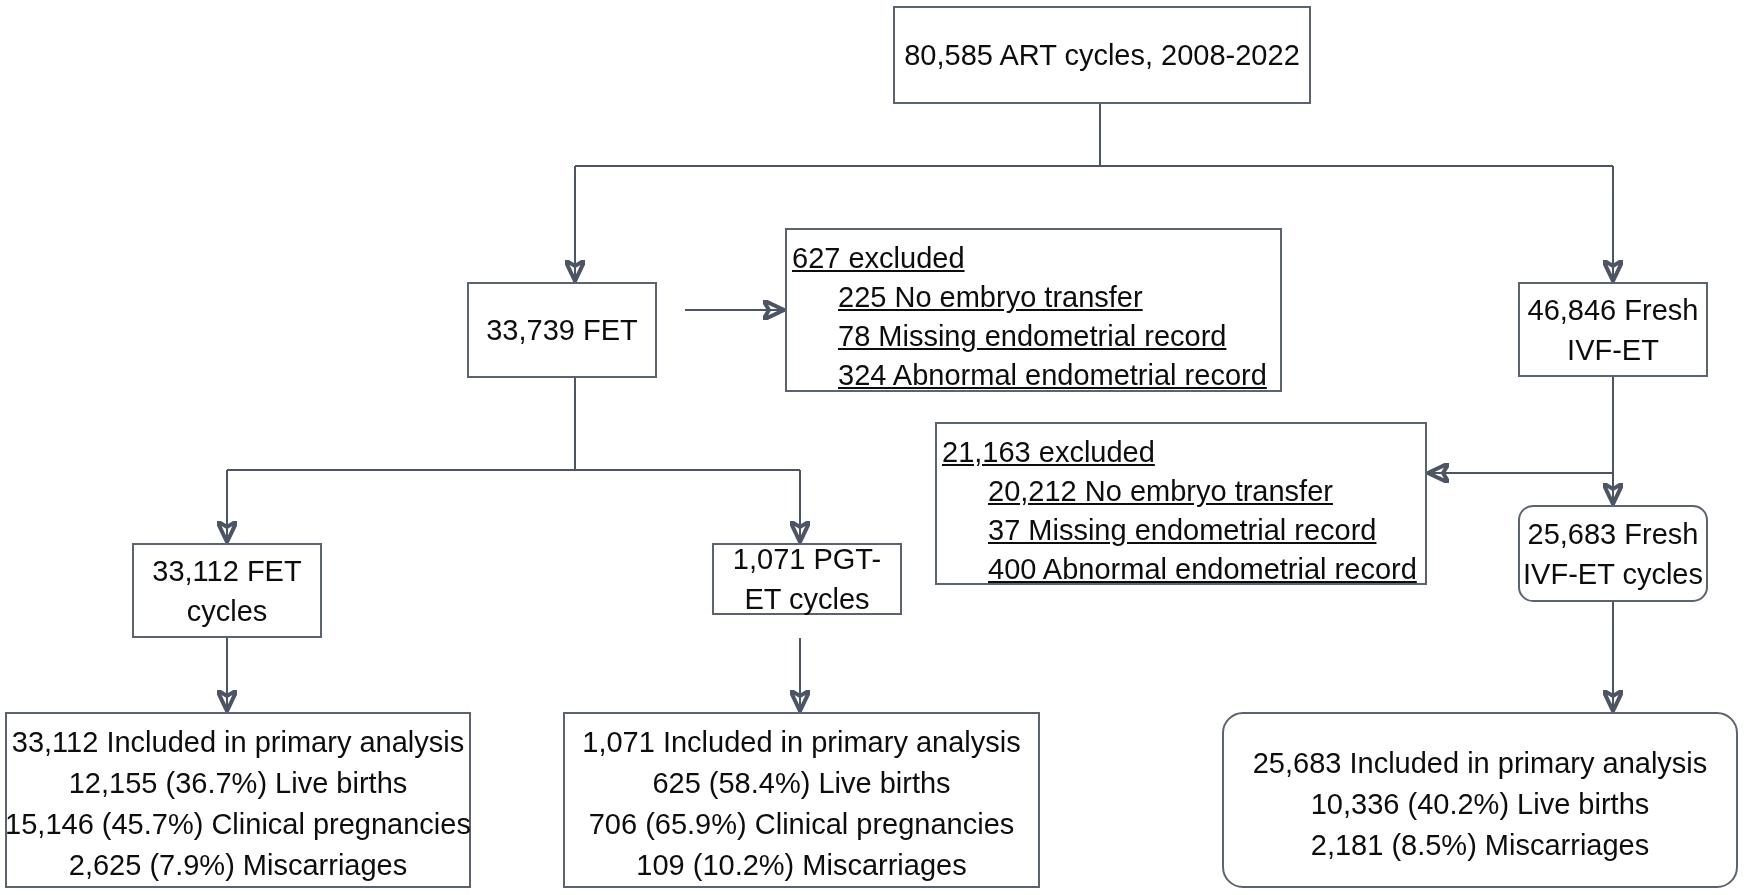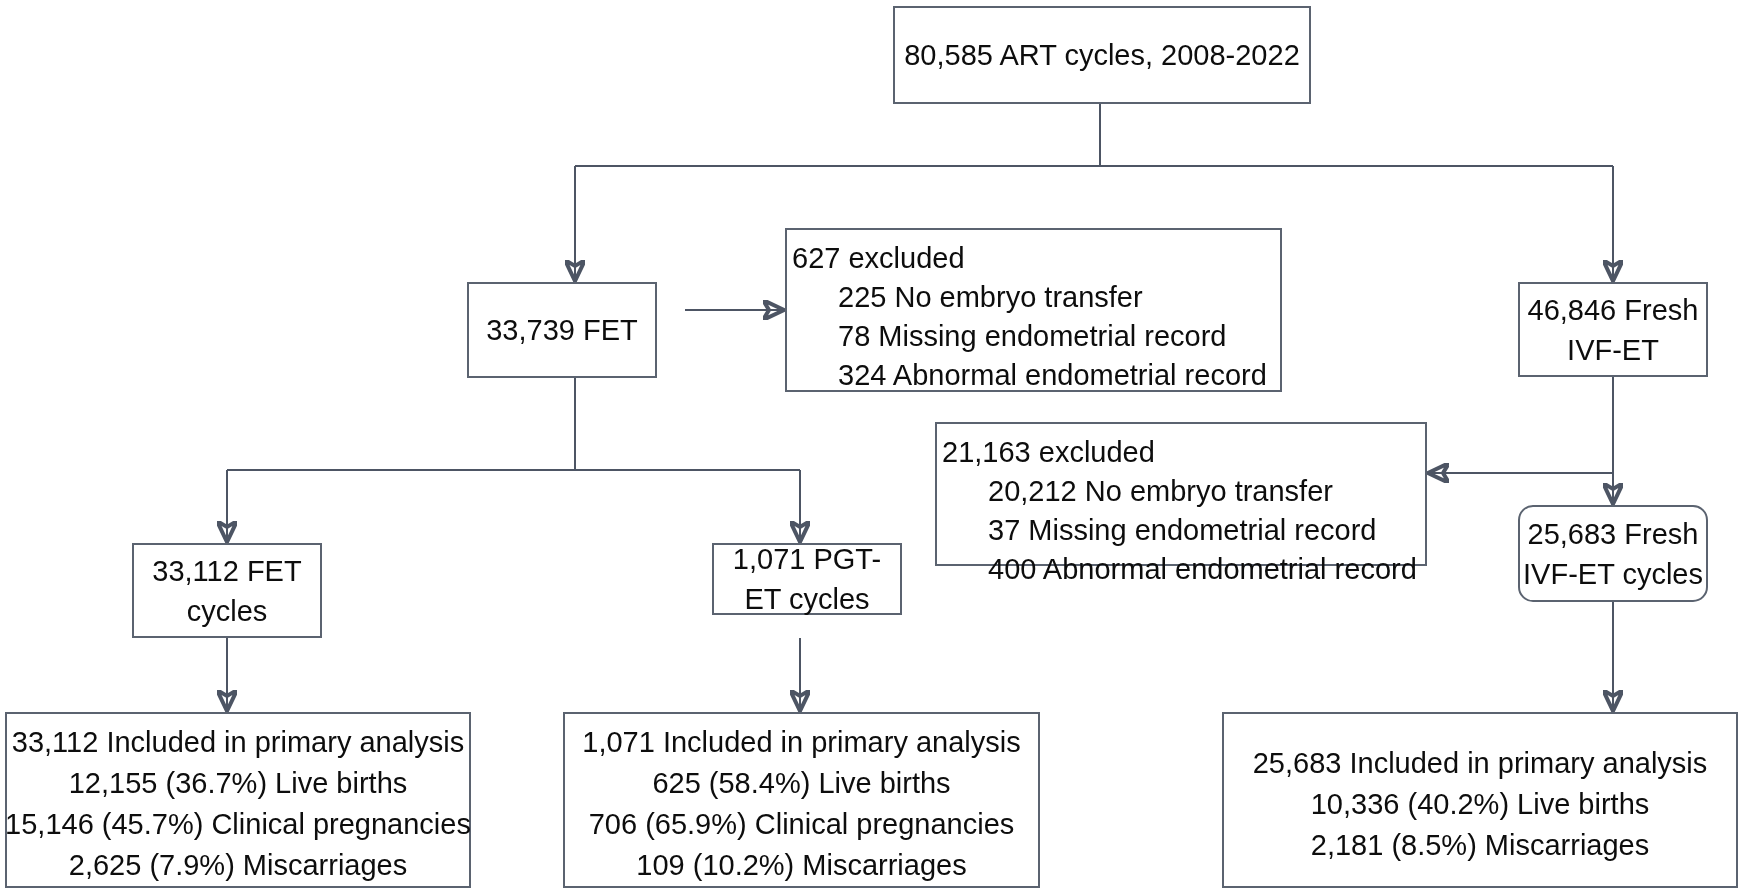--- a/index.html
+++ b/index.html
@@ -27,36 +27,36 @@
     background:var(--background);
     box-sizing:border-box;
   }
   .box.center{
     display:flex;flex-direction:column;
     align-items:center;justify-content:center;
     text-align:center;
   }
   .box .line{font-size:29px;line-height:40px;white-space:nowrap;}
   .box.listbox{padding:9px 4px 0 5px;}
-  .box.listbox .line{line-height:39px;}
+  .box.listbox .line{line-height:39px;text-decoration:underline;}
   .box.listbox .indent{padding-left:46px;}
   .box.results{padding-top:8px;}
   .box.results .line{line-height:41px;}
   
   #box-top         {left:893px; top:6px;   width:418px; height:98px;}
   #box-fet         {left:467px; top:282px; width:190px; height:96px;}
   #box-excl-fet    {left:785px; top:228px; width:497px; height:164px;}
   #box-fresh       {left:1518px;top:282px; width:190px; height:95px;}
-  #box-excl-fresh  {left:935px; top:422px; width:492px; height:144px;}
+  #box-excl-fresh  {left:935px; top:422px; width:492px; height:163px;}
   #box-fet-cycles  {left:132px; top:543px; width:190px; height:95px;}
   #box-pgt-cycles  {left:712px; top:543px; width:190px; height:72px;}
   #box-fresh-cycles{left:1518px;top:505px; width:190px; height:97px;border-radius:15px;}
   #box-result-fet  {left:5px;   top:712px; width:466px; height:176px;}
   #box-result-pgt  {left:563px; top:712px; width:477px; height:176px;}
-  #box-result-fresh{left:1222px;top:712px; width:516px; height:176px;}
+  #box-result-fresh{left:1222px;top:712px; width:516px; height:176px;border-radius:21px;}
 </style>
 </head>
 <body>
 
 <div class="canvas">
 
   <svg class="connectors" viewBox="0 0 1748 895">
     <defs>
       <marker id="arr" class="arrowhead" markerWidth="11" markerHeight="10" refX="10" refY="5" orient="auto" fill="#1c2433">
         <path d="M0,0 L10.5,5 L0,10 L3,5 Z" stroke="none" fill="#1c2433"></path>

